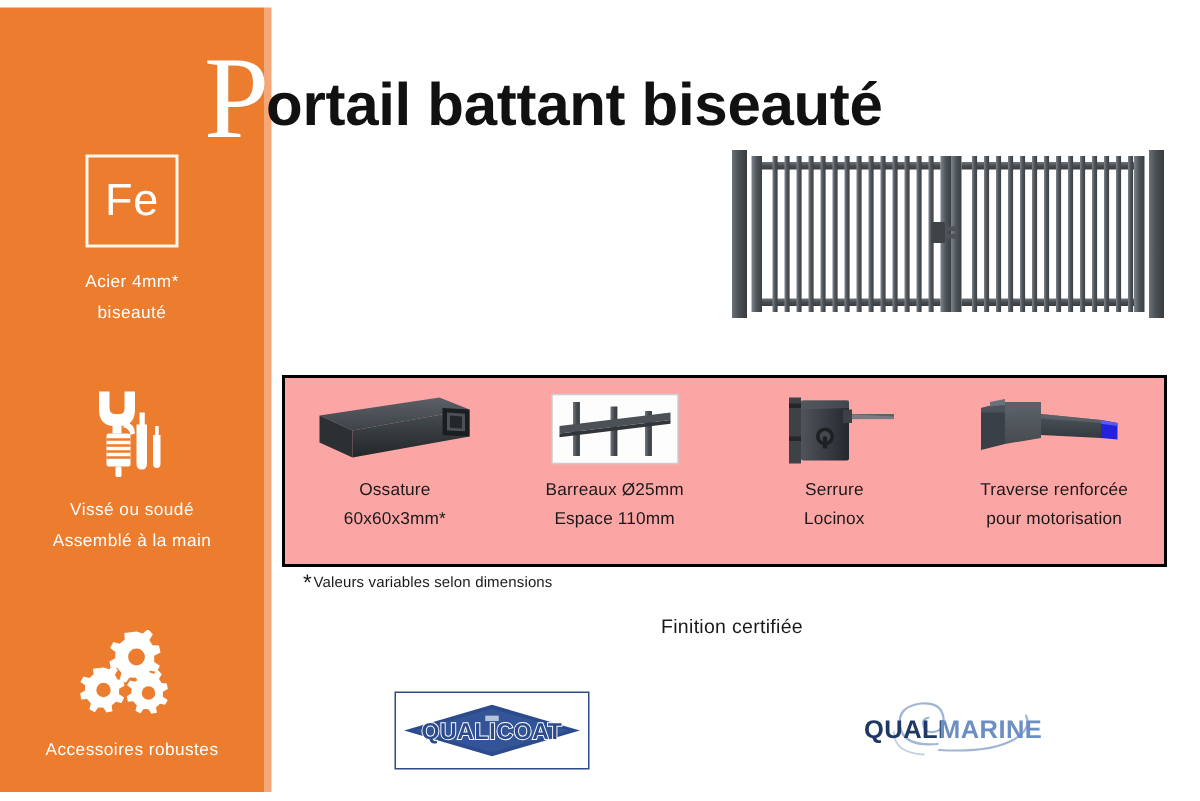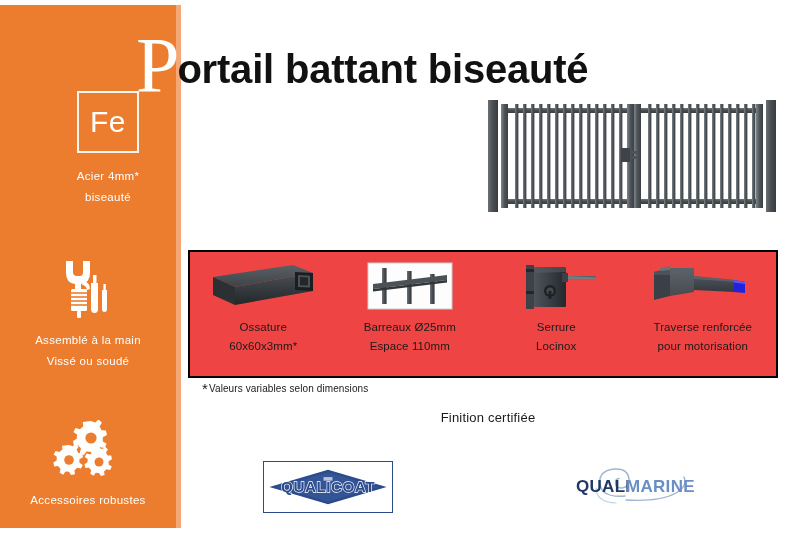--- a/index.html
+++ b/index.html
@@ -10,21 +10,21 @@
   #sidebar{position:absolute;left:0;top:5px;width:176px;height:523px;
            background:#ec7c2e;}
   #sidebar-edge{position:absolute;left:176px;top:5px;width:5px;height:523px;
            background:#f5a877;}
 
   .feat{position:absolute;left:0;width:176px;text-align:center;color:#fff;}
   .feat-label{font-size:11.5px;line-height:21px;letter-spacing:.3px;
               white-space:nowrap;}
 
   
-  #feat-fe{top:91px;margin-left:20px;}
+  #feat-fe{top:103px;}
   #fe-box{width:62px;height:62px;border:2px solid #fdf6ee;margin:0 auto 13px;
           box-sizing:border-box;display:flex;align-items:center;
           justify-content:center;}
   #fe-sym{font-size:30px;color:#fff;letter-spacing:.5px;}
 
   
   #feat-tools{top:258px;}
   #feat-tools .ico{height:62px;margin-bottom:10px;}
   
   #feat-gears{top:418px;}
@@ -38,21 +38,21 @@
            color:#ffffff;font-weight:400;position:relative;top:8px;left:0;
            text-shadow:0 0 1px rgba(0,0,0,.05);}
   #title-rest{font-size:40px;color:#111;letter-spacing:-.2px;
               position:relative;top:0;left:-2px;font-weight:700;}
 
   
   #gate{position:absolute;left:482px;top:96px;width:300px;height:120px;}
 
   
   #spec-box{position:absolute;left:188px;top:250px;width:590px;height:128px;
-            border:2.5px solid #000;background:#ef4444;box-sizing:border-box;
+            border:2.5px solid #000;background:#fca5a5;box-sizing:border-box;
             display:flex;}
   .spec{flex:1;display:flex;flex-direction:column;align-items:center;
         padding-top:8px;}
   .spec-art{height:52px;display:flex;align-items:center;justify-content:center;}
   .spec-cap{font-size:11.5px;text-align:center;line-height:19px;
             margin-top:6px;letter-spacing:.1px;}
 
   
   #footnote{position:absolute;left:202px;top:380px;font-size:10px;
             letter-spacing:.1px;}
@@ -102,22 +102,22 @@
       </g>
       <rect x="20" y="52" width="4" height="7" rx="1" fill="#ffffff"></rect>
 
       <path d="M34 24 L41 24 L41 50 Q41 54 37.5 54 Q34 54 34 50 Z" fill="#ffffff"></path>
       <rect x="36" y="16" width="3.5" height="9" fill="#ffffff"></rect>
 
       <path d="M45 31 L50 31 L50 50 Q50 53 47.5 53 Q45 53 45 50 Z" fill="#ffffff"></path>
       <rect x="46.4" y="25" width="2.4" height="7" fill="#ffffff"></rect>
     </svg>
   </div>
+  <div class="feat-label">Vissé ou soudé</div>
   <div class="feat-label">Assemblé à la main</div>
-  <div class="feat-label">Vissé ou soudé</div>
 </div>
 
 <div class="feat" id="feat-gears">
   <div class="ico">
     <svg width="76" height="58" viewBox="0 0 76 58">
       <g fill="#ffffff">
 
         <g transform="translate(41,17)">
           <path d="M0-16 L4.2-14.6 L7.6-17.6 L10.9-14.2 L8.6-10.4 L10.6-6.8
                    L15-6.6 L16-2 L11.8 0.2 L11.8 4.4 L15.6 6.8 L13.6 11

